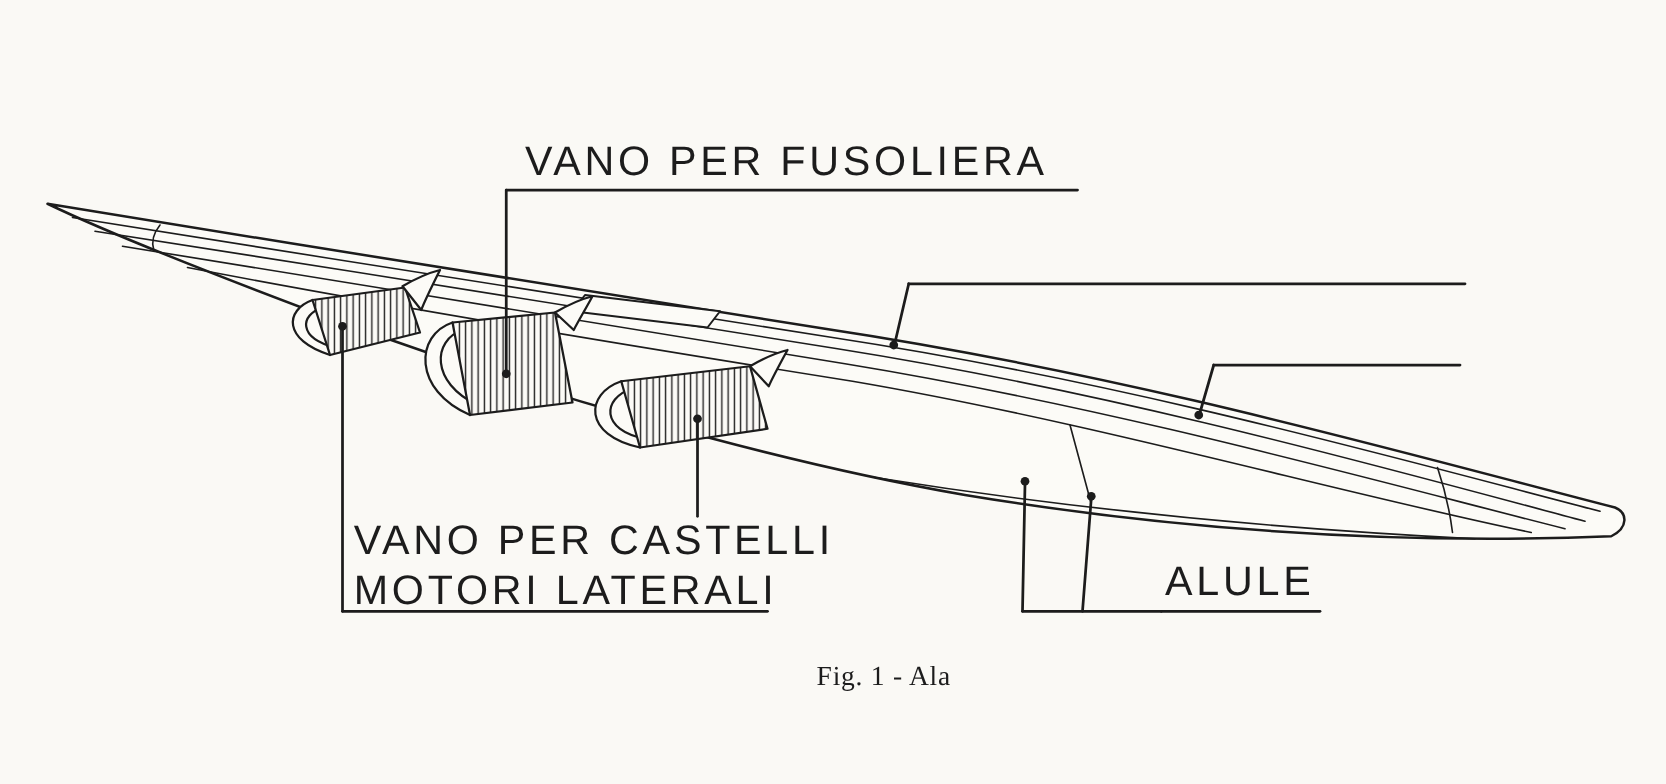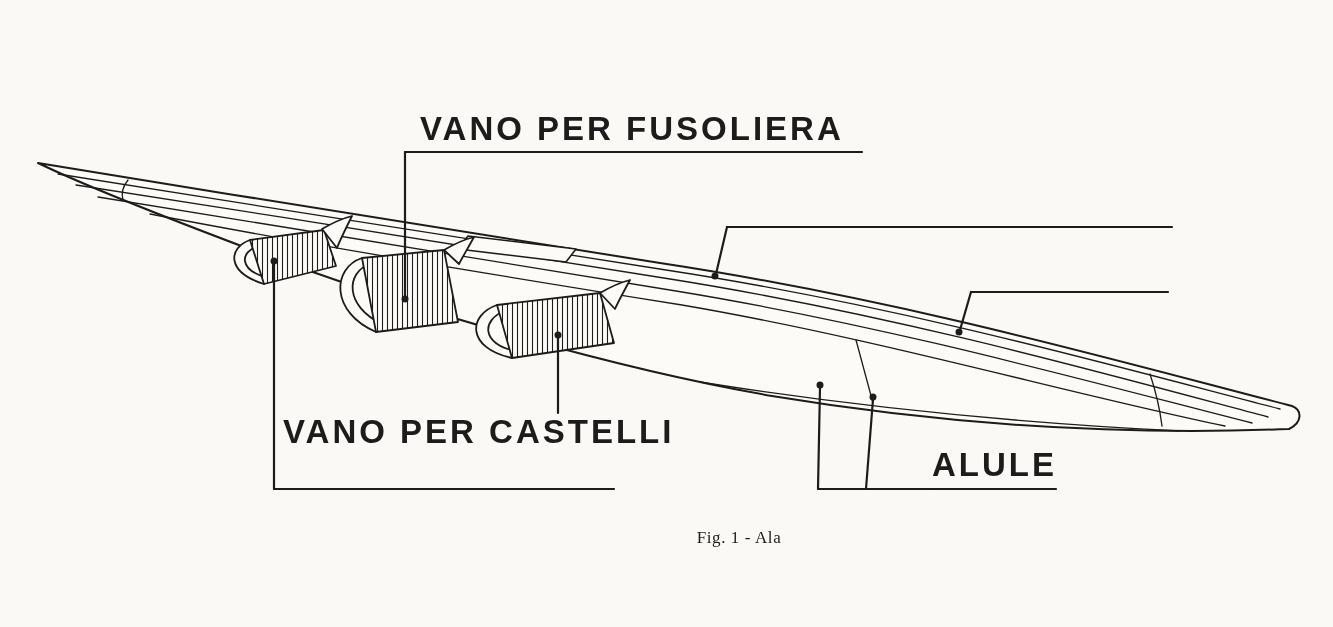--- a/index.html
+++ b/index.html
@@ -15,42 +15,41 @@
   }
 
   .stage svg.art {
     position: absolute;
     left: 0; top: 0;
     color: var(--ink, #1c1c1c);
   }
 
   .diagram-label {
     position: absolute;
-    font-weight: 700;
+    font-weight: 400;
     font-size: 33px;
     letter-spacing: 3px;
     line-height: 1.0;
     color: var(--ink, #1c1c1c);
     white-space: nowrap;
   }
 
   .diagram-label.two-line { line-height: 1.22; }
   .diagram-label .line { display: block; }
 
   .caption {
     position: absolute;
     left: 707px;
     top: 528px;
     transform: translateX(-50%);
     font-family: "Liberation Serif", serif;
-    font-size: 17px;
+    font-size: 22px;
     letter-spacing: 0.6px;
     color: var(--ink, #1c1c1c);
     white-space: nowrap;
-    margin-left: 32px;
   }
 </style>
 </head>
 <body>
 
 <div class="stage">
 
   <svg class="art" width="1333" height="627" viewBox="0 0 1333 627">
     <defs>
       <pattern id="hatch" patternUnits="userSpaceOnUse" width="5" height="12">
@@ -130,19 +129,20 @@
       </g>
     </g>
   </svg>
 
   <div class="diagram-label" style="left:420px; top:112px;">VANO PER FUSOLIERA</div>
 
 
 
   <div class="diagram-label two-line" style="left:283px; top:412px;">
     <span class="line">VANO PER CASTELLI</span>
+    <span class="line">MOTORI LATERALI</span>
   </div>
 
   <div class="diagram-label" style="left:932px; top:448px;text-align:right;">ALULE</div>
 
   <div class="caption">Fig. 1 - Ala</div>
 
 </div>
 
 </body></html>

